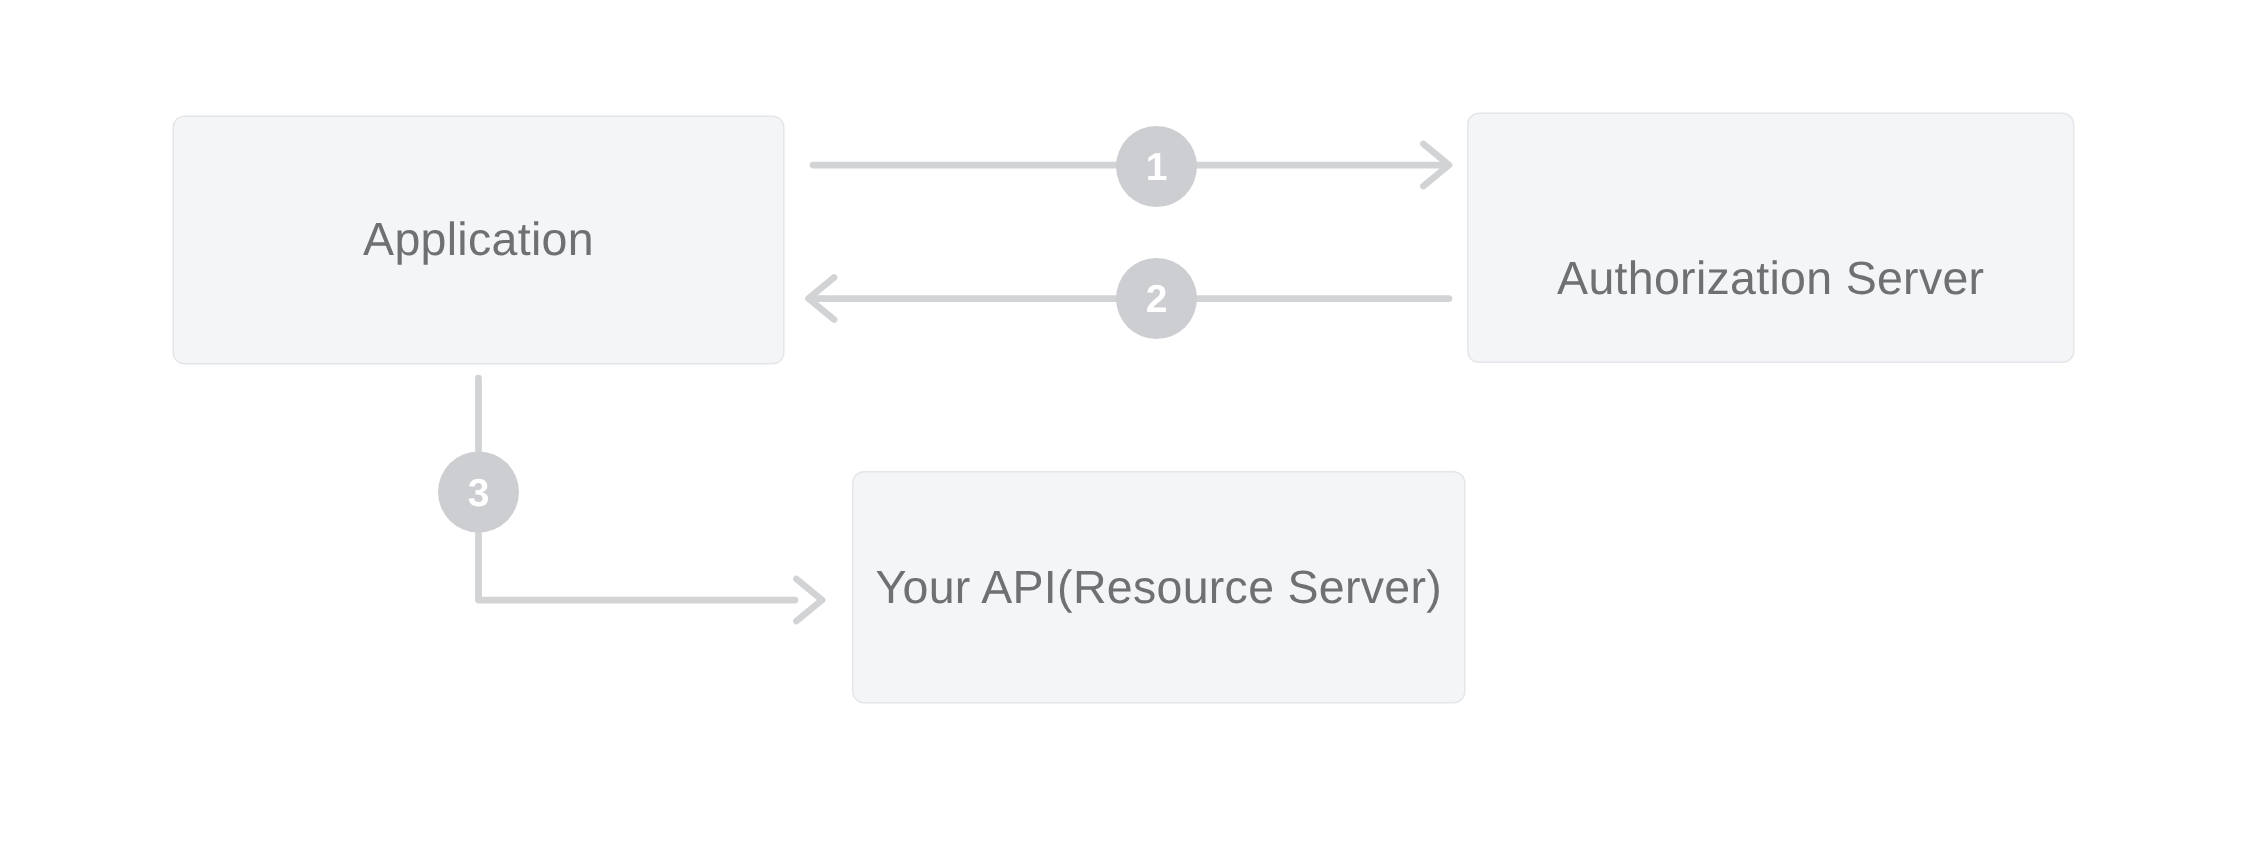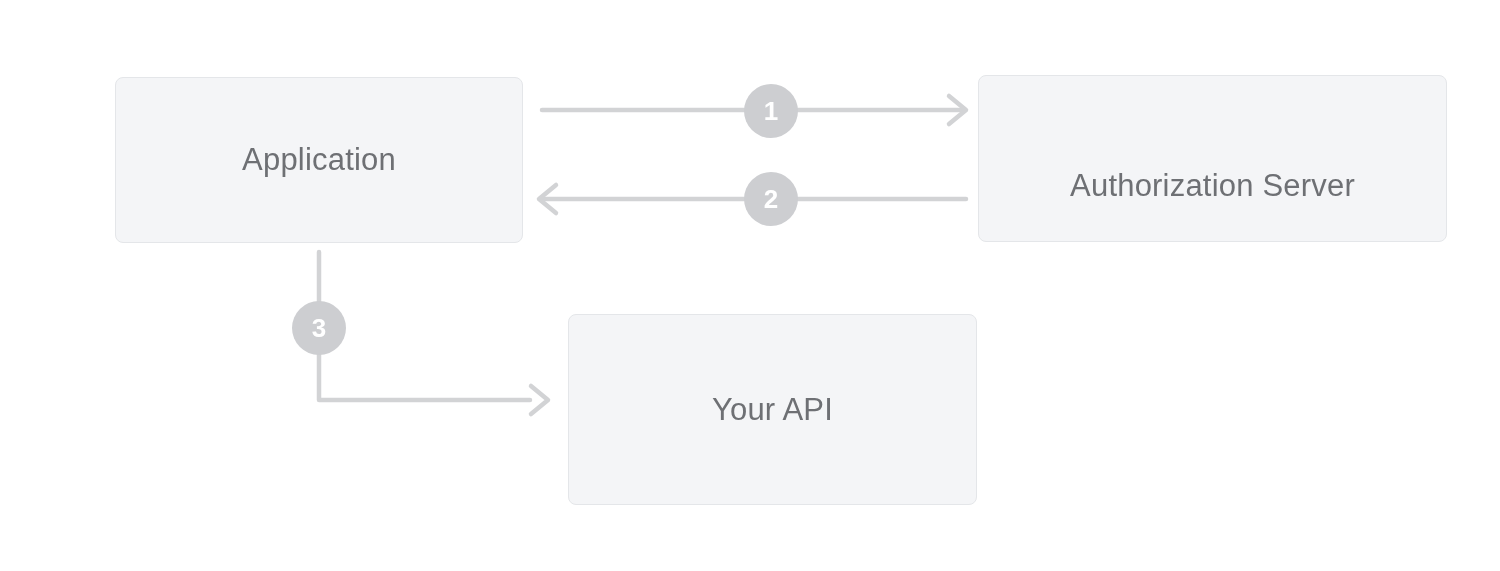--- a/index.html
+++ b/index.html
@@ -39,22 +39,22 @@
     flex-direction: row;
     align-items: center;
     justify-content: center;
     text-align: right;
     color: var(--node-text, #6e7074);
     font-size: 31px;
     line-height: 44px;
     letter-spacing: 0.2px;
   }
   #node-application { left: 115px; top: 77px;  width: 408px; height: 166px; }
-  #node-auth        { left: 978px; top: 75px;  width: 469px; height: 167px; padding-top: 54px; }
-  #node-api         { left: 568px; top: 314px; width: 409px; height: 191px; }
+  #node-auth        { left: 978px; top: 75px;  width: 405px; height: 167px; padding-top: 54px; }
+  #node-api         { left: 568px; top: 314px; width: 409px; height: 155px; }
   .badge {
     position: absolute;
     width: 54px;
     height: 54px;
     border-radius: 50%;
     background: var(--badge-fill, #cdced1);
     color: var(--badge-text, #ffffff);
     display: flex;
     align-items: center;
     justify-content: center;
@@ -82,20 +82,21 @@
   <div class="node" id="node-application">
     <div>Application</div>
   </div>
 
   <div class="node" id="node-auth">
     <div>Authorization Server</div>
   </div>
 
   <div class="node" id="node-api">
     <div>Your API</div>
+    <div>(Resource Server)</div>
   </div>
 
   <div class="badge" id="badge-1">
     <span>1</span>
   </div>
   <div class="badge" id="badge-2">
     <span>2</span>
   </div>
   <div class="badge" id="badge-3">
     <span>3</span>

